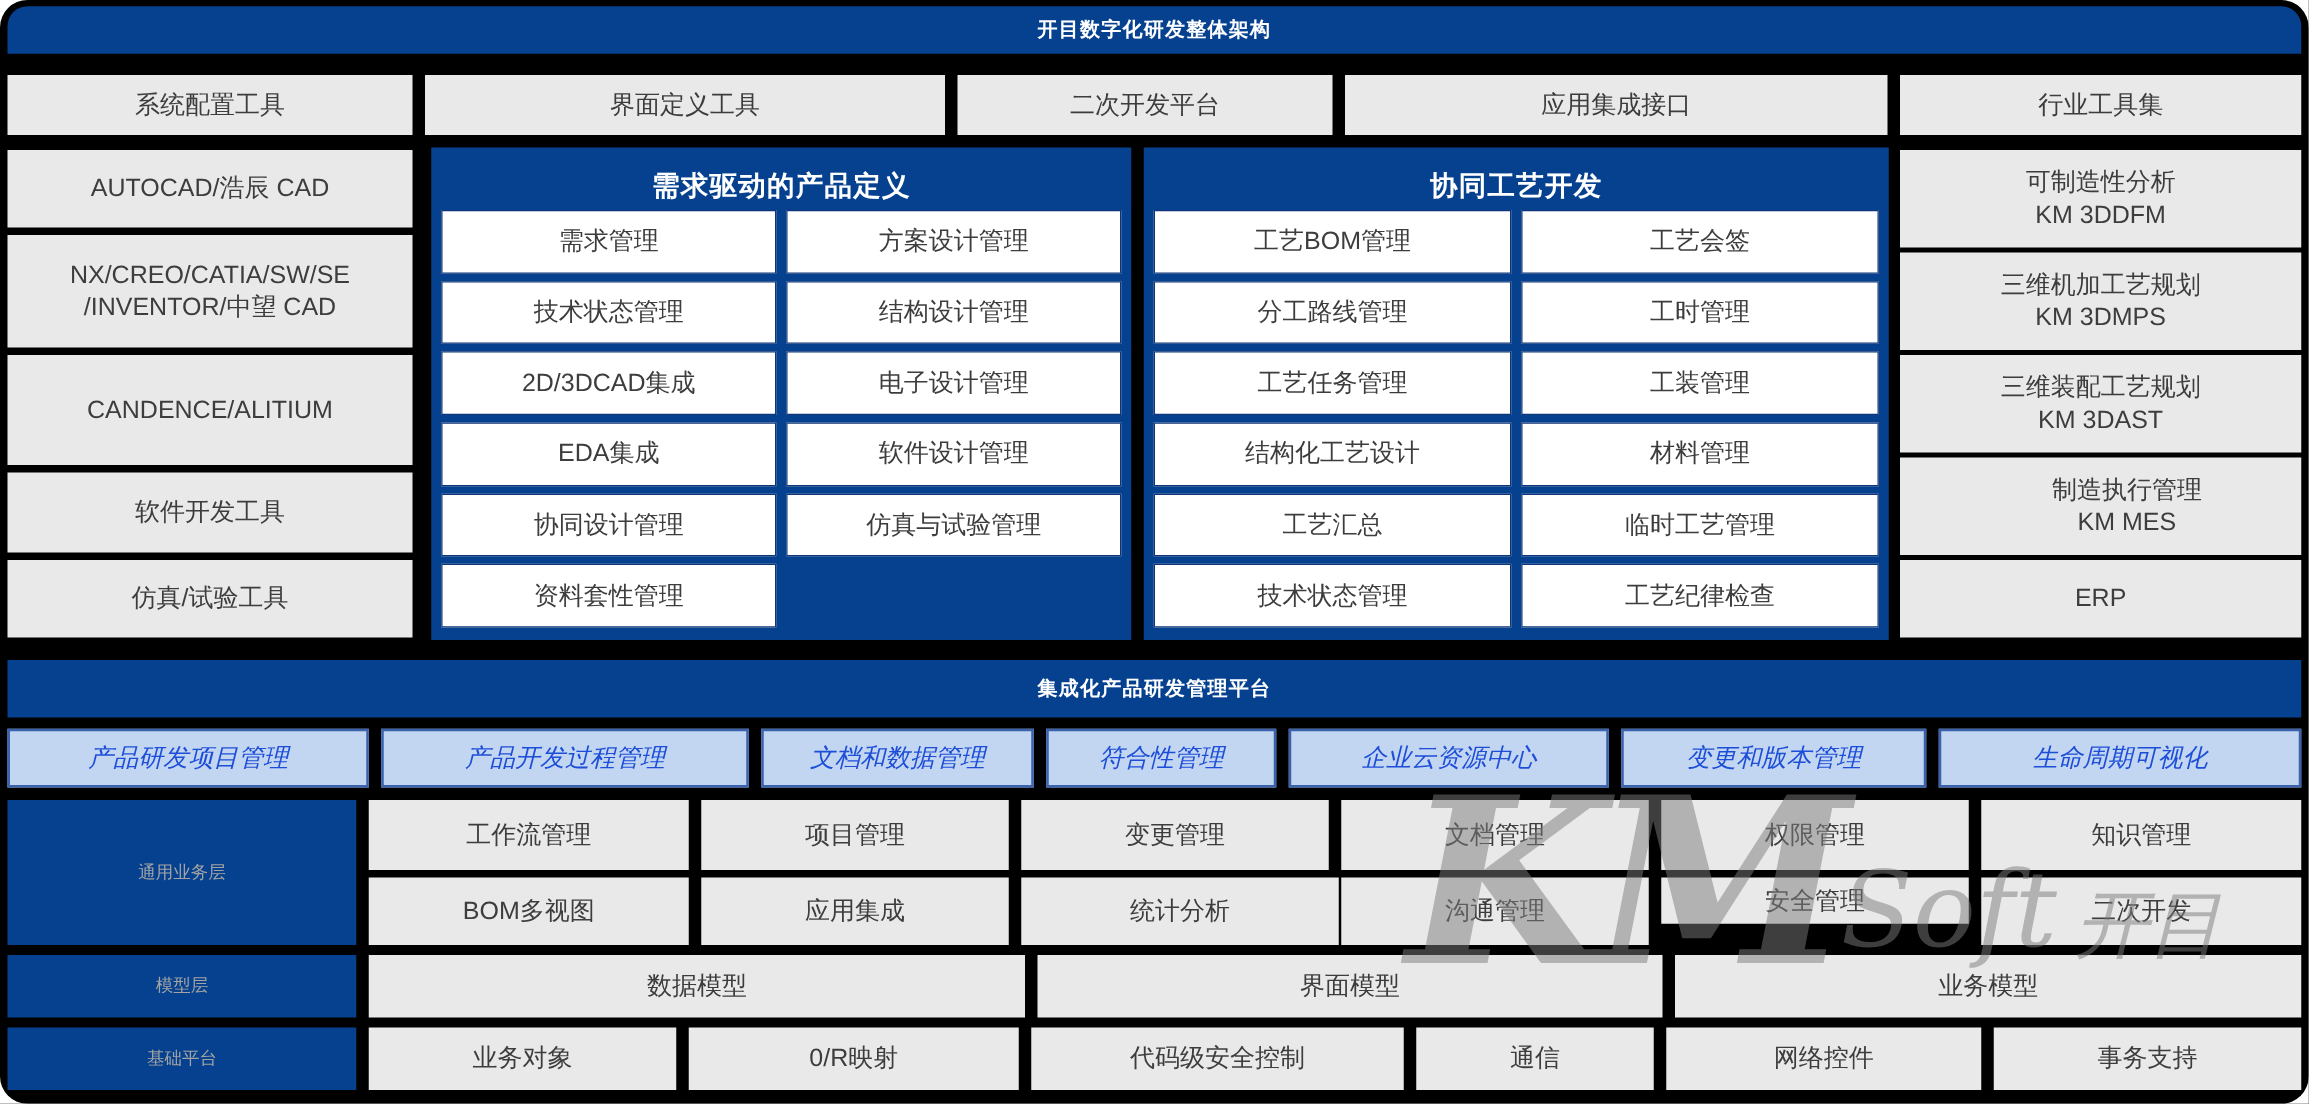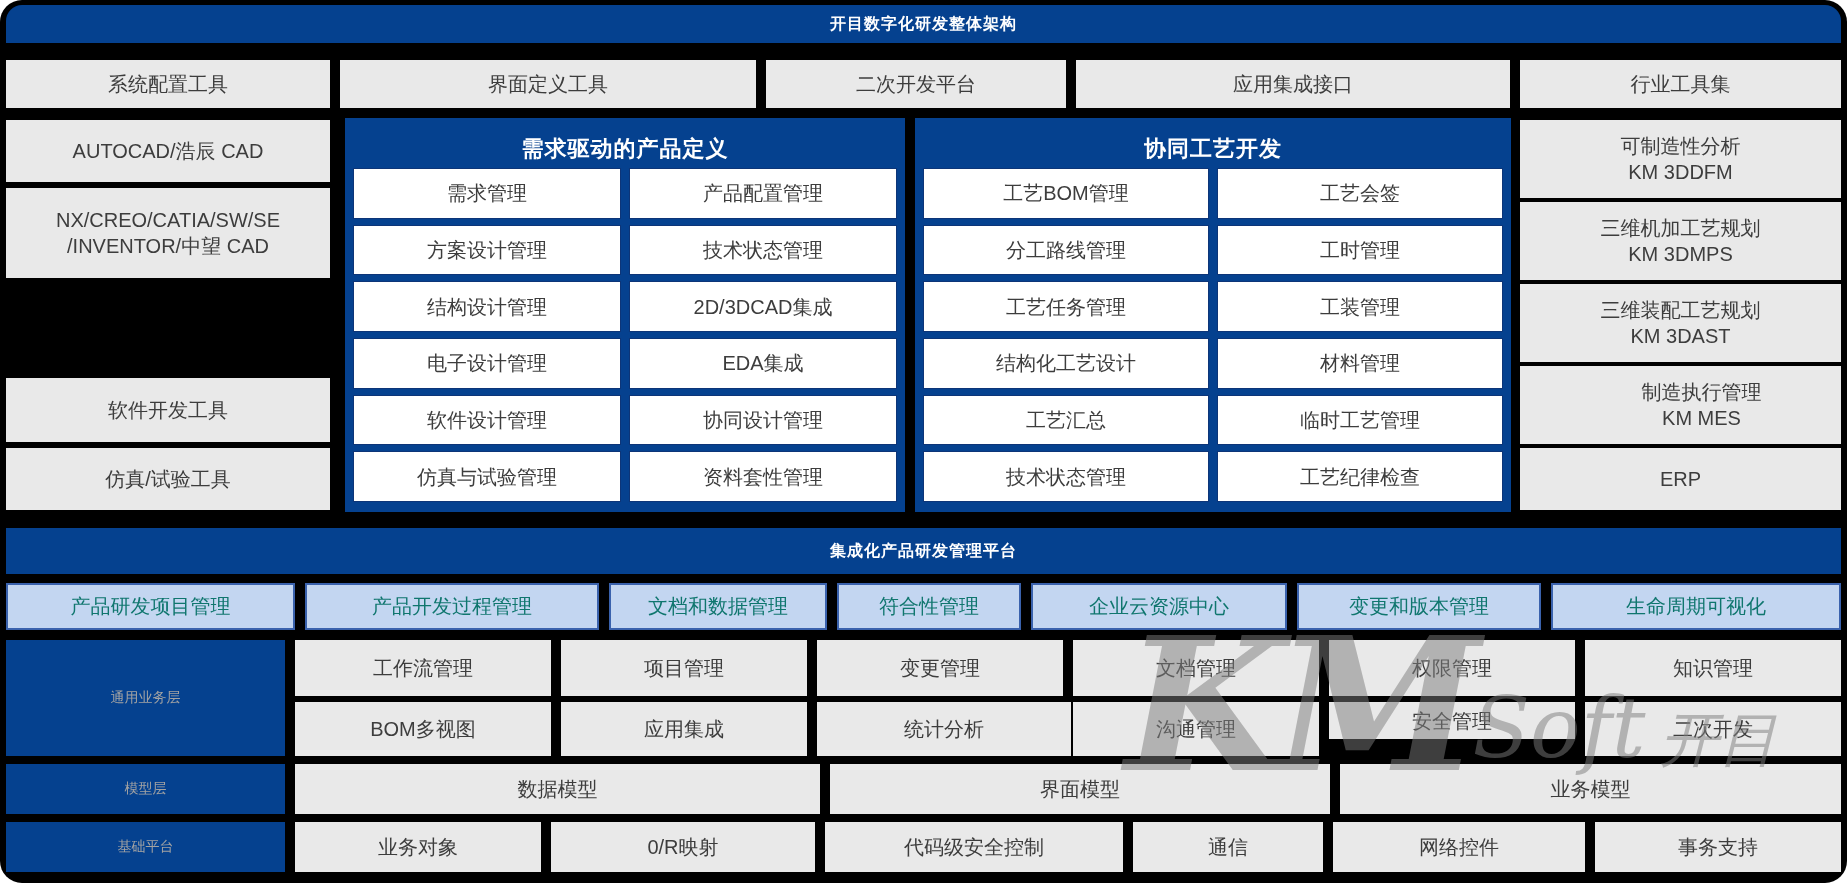--- a/index.html
+++ b/index.html
@@ -15,23 +15,23 @@
     background: #e9e9e9; color: #3d3d3d;
     display: flex; align-items: center; justify-content: center;
     text-align: center; font-size: 20px; white-space: pre-line; line-height: 1.3; padding: 2px 6px;
   }
   .white-cell {
     background: #ffffff; color: #3d3d3d; border: 1px solid #0d3578;
     display: flex; align-items: center; justify-content: center;
     text-align: center; font-size: 20px; line-height: 1.2;
   }
   .blue-cell {
-    background: #c3d6f1; border: 2px solid #3a62ad; color: #0f766e;
+    background: #c3d6f1; border: 2px solid #3a62ad; color: #1d4ed8;
     display: flex; align-items: center; justify-content: center;
-    text-align: center; font-size: 20px;
+    text-align: center; font-size: 20px; font-style: italic;
   }
   .layer-label {
     background: #05418f; color: #a3a3a3;
     display: flex; align-items: center; justify-content: center;
     font-size: 14px; text-align: center;
   }
   .panel { background: #05418f; display: flex; flex-direction: column; }
   .panel-title {
     height: 46px; display: flex; align-items: center; justify-content: center;
     color: #ffffff; font-weight: bold; font-size: 22px; letter-spacing: 1px; padding-top: 15px;
@@ -65,28 +65,28 @@
 
   <div class="abs gray-cell" style="left:6px;    top:60px; width:324px; height:48px;">系统配置工具</div>
   <div class="abs gray-cell" style="left:340px;  top:60px; width:416px; height:48px;">界面定义工具</div>
   <div class="abs gray-cell" style="left:766px;  top:60px; width:300px; height:48px;">二次开发平台</div>
   <div class="abs gray-cell" style="left:1076px; top:60px; width:434px; height:48px;">应用集成接口</div>
   <div class="abs gray-cell" style="left:1520px; top:60px; width:321px; height:48px;">行业工具集</div>
 
   <div class="abs gray-cell" style="left:6px; top:120px; width:324px; height:62px;">AUTOCAD/浩辰 CAD</div>
   <div class="abs gray-cell" style="left:6px; top:188px; width:324px; height:90px;">NX/CREO/CATIA/SW/SE
 /INVENTOR/中望 CAD</div>
+  <div class="abs gray-cell" style="left:6px; top:284px; width:324px; height:88px;">CANDENCE/ALITIUM</div>
   <div class="abs gray-cell" style="left:6px; top:378px; width:324px; height:64px;">软件开发工具</div>
   <div class="abs gray-cell" style="left:6px; top:448px; width:324px; height:62px;">仿真/试验工具</div>
 
   <div class="abs panel" style="left:345px; top:118px; width:560px; height:394px;">
     <div class="panel-title">需求驱动的产品定义</div>
     <div class="panel-grid">
       <div class="white-cell">需求管理</div>
-      <div class="white-cell">产品配置管理</div>
       <div class="white-cell">方案设计管理</div>
       <div class="white-cell">技术状态管理</div>
       <div class="white-cell">结构设计管理</div>
       <div class="white-cell">2D/3DCAD集成</div>
       <div class="white-cell">电子设计管理</div>
       <div class="white-cell">EDA集成</div>
       <div class="white-cell">软件设计管理</div>
       <div class="white-cell">协同设计管理</div>
       <div class="white-cell">仿真与试验管理</div>
       <div class="white-cell">资料套性管理</div>

